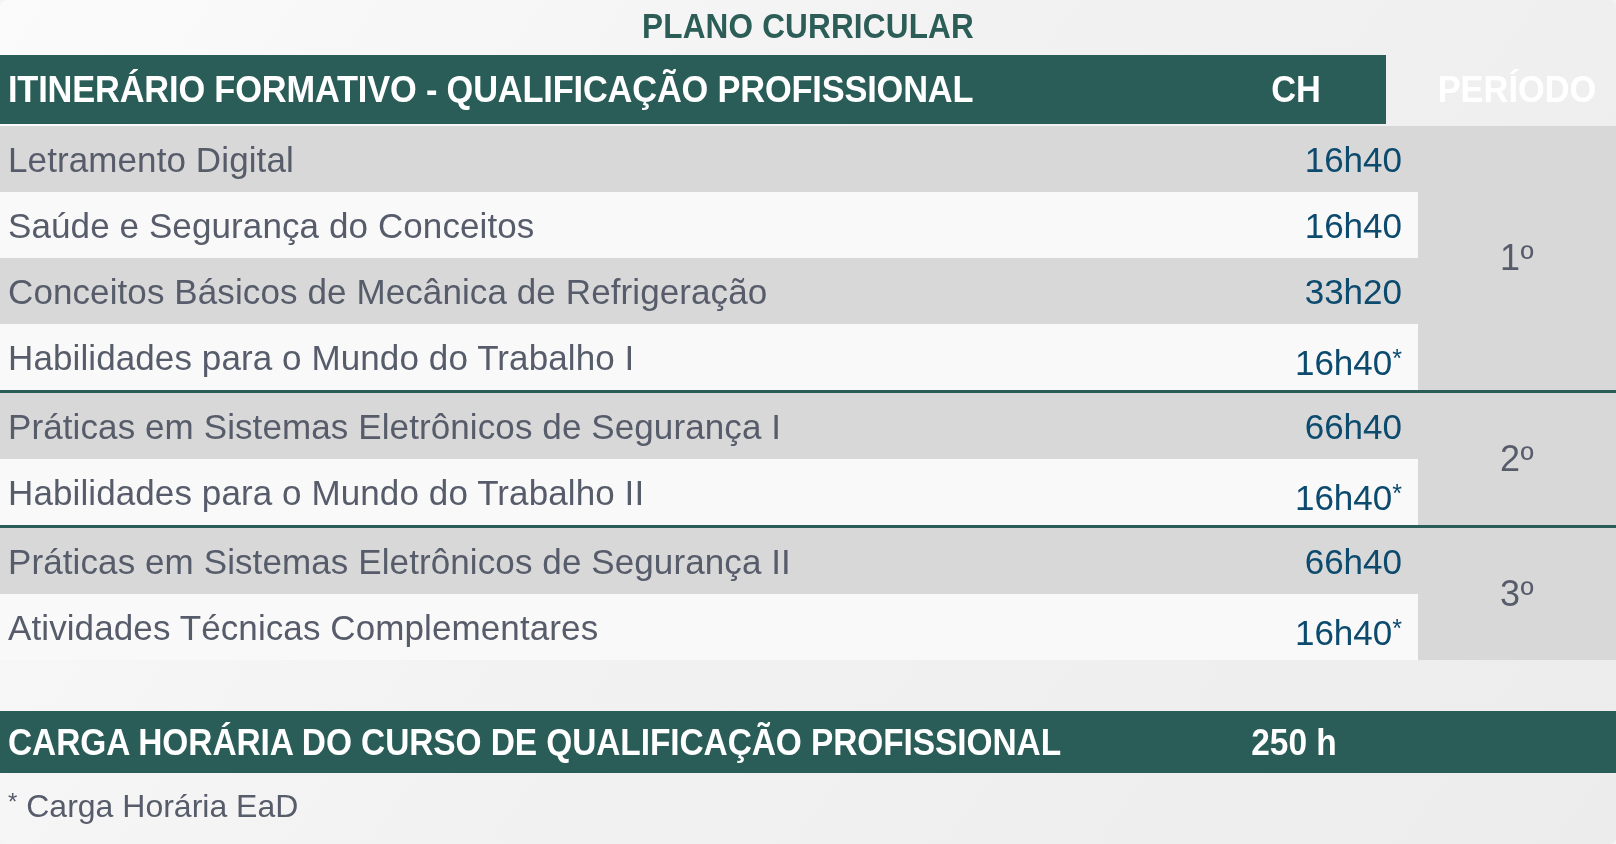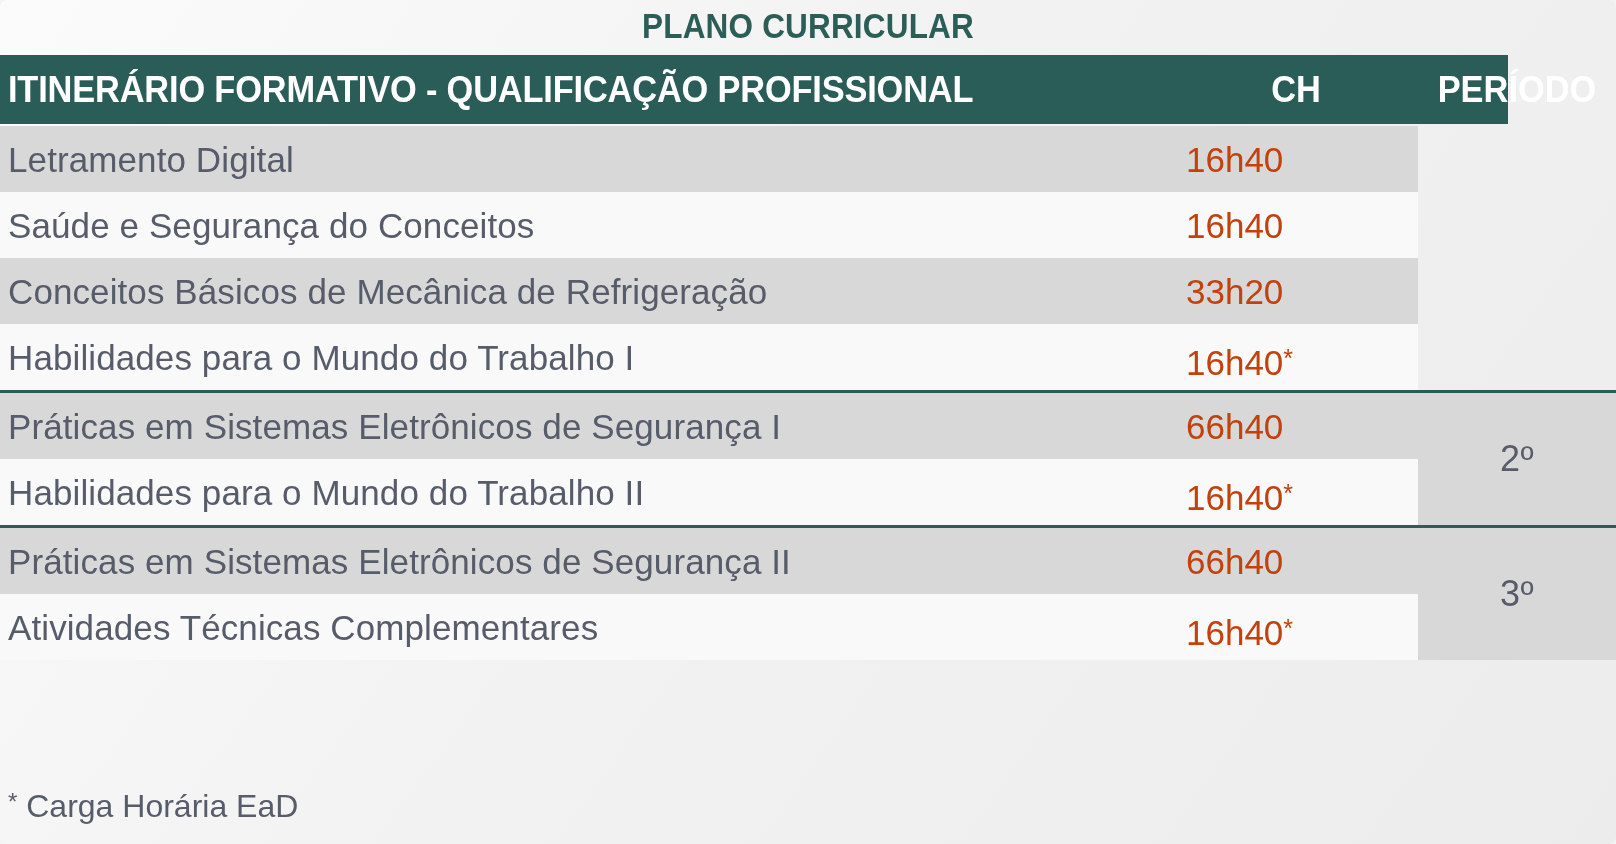--- a/index.html
+++ b/index.html
@@ -39,21 +39,21 @@
     transform: scaleX(0.90);
     transform-origin: center center;
     white-space: nowrap;
   }
 
   
   .head-band {
     position: absolute;
     left: 0;
     top: 55px;
-    width: 1508px;
+    width: 1386px;
     height: 69px;
     background: #2b5d58;
   }
   .head-band .h-itin {
     position: absolute;
     left: 8px;
     top: 0;
     height: 69px;
     line-height: 70px;
     font-size: 37px;
@@ -152,23 +152,23 @@
     letter-spacing: 0.1px;
     white-space: nowrap;
   }
   .row .ch {
     position: absolute;
     left: 1186px;
     top: 0;
     width: 216px;
     height: 49px;
     line-height: 68px;
-    text-align: left;
+    text-align: right;
     font-size: 35px;
-    color: #c2410c;
+    color: #0c4a6e;
     white-space: nowrap;
   }
   .row .ch .star {
     font-size: 25px;
     vertical-align: 8px;
   }
 
   
   .total-band {
     position: absolute;
@@ -250,20 +250,21 @@
           </div>
           <div class="row r-shade">
             <div class="disc">Conceitos Básicos de Mecânica de Refrigeração</div>
             <div class="ch"><span>33h20</span></div>
           </div>
           <div class="row r-light">
             <div class="disc">Habilidades para o Mundo do Trabalho I</div>
             <div class="ch"><span>16h40</span><span class="star">*</span></div>
           </div>
         </div>
+        <div class="period-cell pc-shade">1º</div>
       </div>
       <div class="period-group" style="height: 132px; padding-left: 46px;">
         <div class="rows-col">
           <div class="row r-shade">
             <div class="disc">Práticas em Sistemas Eletrônicos de Segurança I</div>
             <div class="ch"><span>66h40</span></div>
           </div>
           <div class="row r-light">
             <div class="disc">Habilidades para o Mundo do Trabalho II</div>
             <div class="ch"><span>16h40</span><span class="star">*</span></div>
@@ -279,18 +280,22 @@
           </div>
           <div class="row r-light">
             <div class="disc">Atividades Técnicas Complementares</div>
             <div class="ch"><span>16h40</span><span class="star">*</span></div>
           </div>
         </div>
         <div class="period-cell pc-shade">3º</div>
       </div>
     </div>
 
+  <div class="total-band">
+    <div class="t-label">CARGA HORÁRIA DO CURSO DE QUALIFICAÇÃO PROFISSIONAL</div>
+    <div class="t-value">250 h</div>
+  </div>
 
   <div class="footnote">
     <span class="star">*</span><span> Carga Horária EaD</span>
   </div>
 
 </div>
 
 </body></html>

